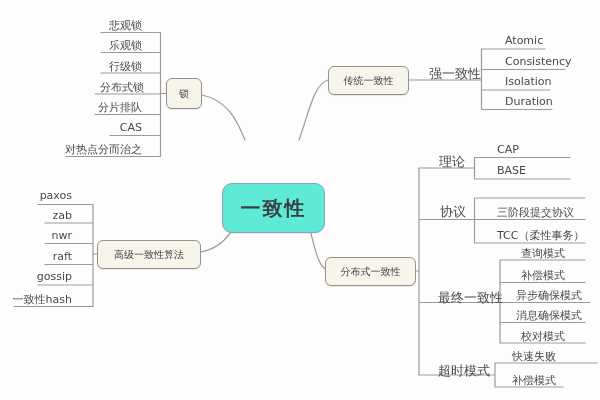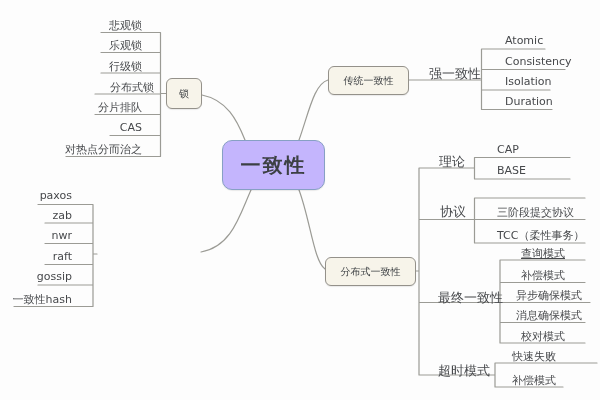--- a/index.html
+++ b/index.html
@@ -17,25 +17,26 @@
     position:absolute;z-index:2;
     display:flex;align-items:center;justify-content:center;
     white-space:nowrap;box-sizing:border-box;
     border-radius:6px;
     background:#f7f4ea;
     border:1px solid #94918a;
     font-size:10px;
     box-shadow:0 1px 1px rgba(0,0,0,0.08);
   }
   .root{
-    background:#c4b5fd;
+    background:#5eead4;
     border:1.5px solid #87a0c4;
     border-radius:10px;
     font-size:20px;font-weight:bold;color:#3c4043;
     letter-spacing:2px;
+    margin-top:43px;
   }
   .leaf,.group-label{
     position:absolute;z-index:1;
     white-space:nowrap;
     font-size:11px;color:#46484b;
   }
   .group-label{font-size:13px;}
   .r{text-align:right;}
 </style>
 </head>
@@ -53,25 +54,26 @@
     <path d="M299,190 C310,219 314,262 325,269"></path>
     <path d="M416,271 H419 M419,168 V375 M419,168 H474.5 M474.5,157.5 V179 M474.5,157.5 H570 M474.5,179 H570 M419,219.5 H474.5 M474.5,198 V243 M474.5,198 H585 M474.5,219.5 H585 M474.5,243 H585 M419,302.5 H500 M500,260 V343 M500,260 H585 M500,282.5 H585 M500,302.5 H590 M500,322.5 H585 M500,343 H585 M419,375 H495 M495,363 V387 M495,363 H597 M495,387 H563"></path>
   </svg>
 
   <div class="node-box root" style="left:222px;top:140px;width:103px;height:50px;">一致性</div>
 
   <div class="node-box" style="left:166px;top:78px;width:36px;height:31px;">锁</div>
   <div class="leaf r" style="right:458px;top:18px;text-align:right;">悲观锁</div>
   <div class="leaf r" style="right:458px;top:38px;">乐观锁</div>
   <div class="leaf r" style="right:458px;top:58.5px;">行级锁</div>
-  <div class="leaf r" style="right:446px;top:79.5px;">分布式锁</div>
+  <div class="leaf r" style="right:456px;top:79.5px;">分布式锁</div>
   <div class="leaf r" style="right:458px;top:100px;">分片排队</div>
   <div class="leaf r" style="right:458px;top:121px;">CAS</div>
   <div class="leaf r" style="right:458px;top:142px;">对热点分而治之</div>
 
+  <div class="node-box" style="left:97px;top:240px;width:104px;height:29px;">高级一致性算法</div>
   <div class="leaf r" style="right:528px;top:189px;">paxos</div>
   <div class="leaf r" style="right:528px;top:209px;">zab</div>
   <div class="leaf r" style="right:528px;top:229px;">nwr</div>
   <div class="leaf r" style="right:528px;top:250px;">raft</div>
   <div class="leaf r" style="right:528px;top:270px;">gossip</div>
   <div class="leaf r" style="right:528px;top:292px;">一致性hash</div>
 
   <div class="node-box" style="left:328px;top:66px;width:81px;height:29px;">传统一致性</div>
   <div class="group-label" style="left:429px;top:65px;">强一致性</div>
   <div class="leaf" style="left:505px;top:34px;">Atomic</div>
@@ -83,21 +85,21 @@
 
   <div class="group-label" style="left:439px;top:153px;">理论</div>
   <div class="leaf" style="left:497px;top:142.5px;">CAP</div>
   <div class="leaf" style="left:497px;top:164px;">BASE</div>
 
   <div class="group-label" style="left:440px;top:203px;">协议</div>
   <div class="leaf" style="left:497px;top:228px;">TCC（柔性事务）</div>
   <div class="leaf" style="left:497px;top:205px;">三阶段提交协议</div>
 
   <div class="group-label" style="left:438px;top:289px;">最终一致性</div>
-  <div class="leaf" style="left:521px;top:245.5px;text-decoration:underline;">查询模式</div>
+  <div class="leaf" style="left:521px;top:245.5px;">查询模式</div>
   <div class="leaf" style="left:521px;top:268px;">补偿模式</div>
   <div class="leaf" style="left:516px;top:308px;">消息确保模式</div>
   <div class="leaf" style="left:516px;top:288px;">异步确保模式</div>
   <div class="leaf" style="left:521px;top:328.5px;">校对模式</div>
 
   <div class="group-label" style="left:438px;top:362px;">超时模式</div>
   <div class="leaf" style="left:512px;top:348.5px;">快速失败</div>
   <div class="leaf" style="left:512px;top:372.5px;">补偿模式</div>
 
 </div>

